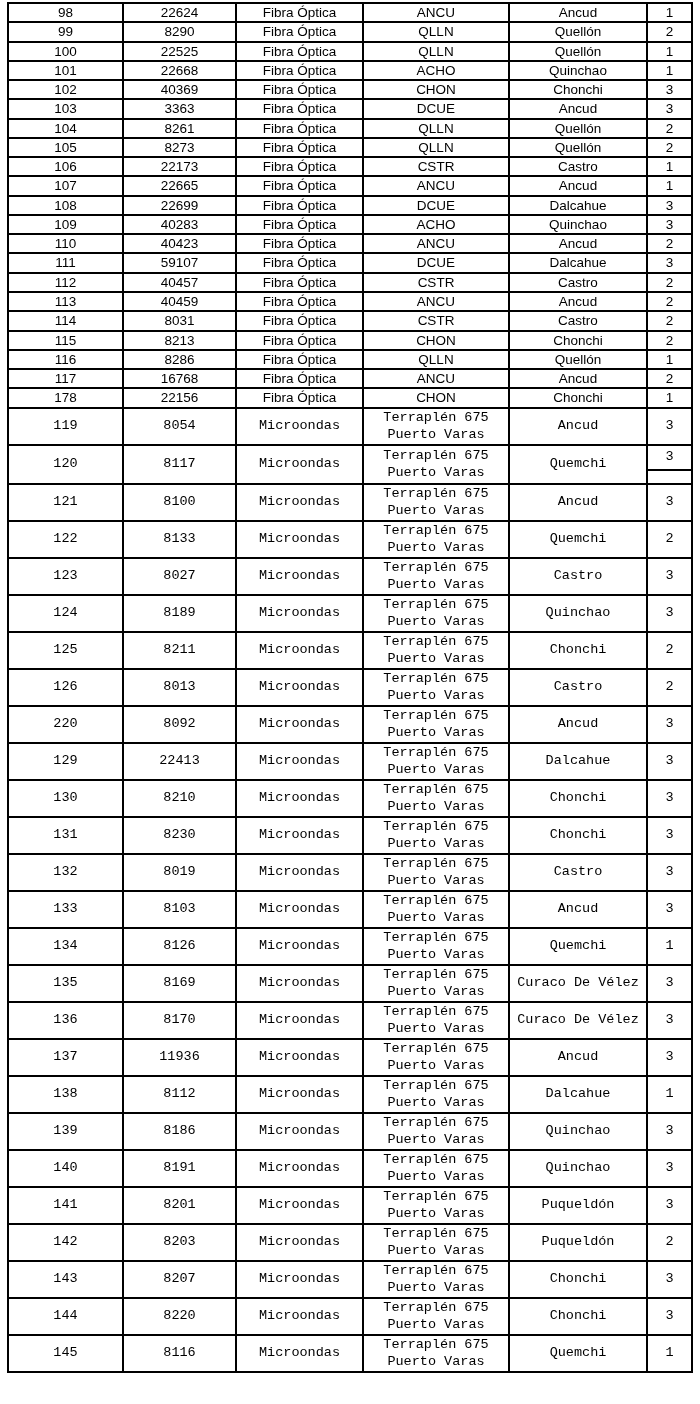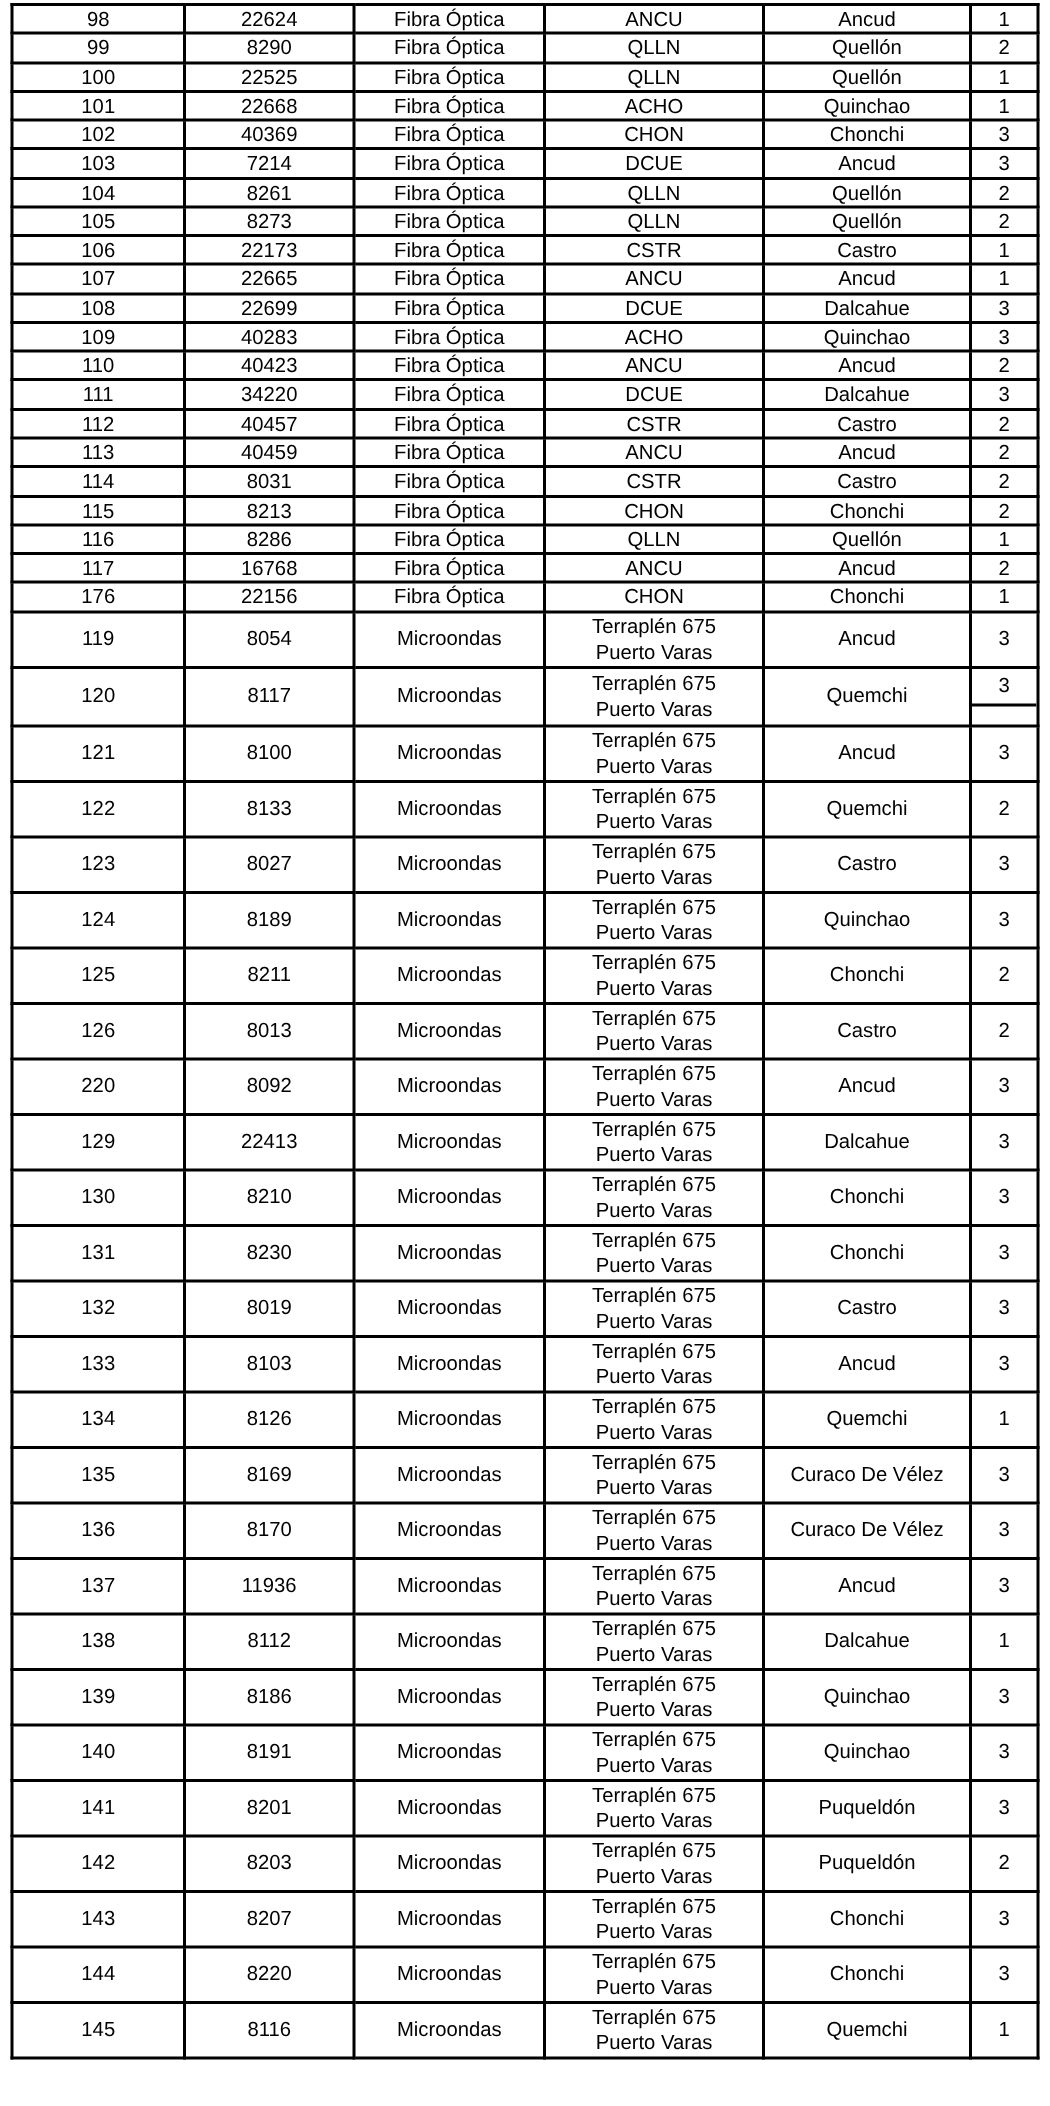--- a/index.html
+++ b/index.html
@@ -29,21 +29,21 @@
     border: 2px solid #000000;
     text-align: center;
     vertical-align: middle;
     font-size: 13.5px;
     line-height: 1.28;
     padding: 0;
     white-space: pre-line;
     overflow: hidden;
   }
   tr.row-short { height: 19px; }
-  tr.row-tall  { height: 37px; }
+  tr.row-tall  { height: 37px; font-family: Liberation Mono, monospace; }
   td.split-cell {
     padding: 0;
     vertical-align: top;
   }
   .split-top {
     height: 23px;
     border-bottom: 2px solid #000000;
     display: flex;
     align-items: center;
     justify-content: center;
@@ -101,21 +101,21 @@
         <tr class="row-short">
           <td>102</td>
           <td>40369</td>
           <td>Fibra Óptica</td>
           <td>CHON</td>
           <td>Chonchi</td>
           <td>3</td>
         </tr>
         <tr class="row-short">
           <td>103</td>
-          <td>7214</td>
+          <td>3363</td>
           <td>Fibra Óptica</td>
           <td>DCUE</td>
           <td>Ancud</td>
           <td>3</td>
         </tr>
         <tr class="row-short">
           <td>104</td>
           <td>8261</td>
           <td>Fibra Óptica</td>
           <td>QLLN</td>
@@ -165,21 +165,21 @@
         <tr class="row-short">
           <td>110</td>
           <td>40423</td>
           <td>Fibra Óptica</td>
           <td>ANCU</td>
           <td>Ancud</td>
           <td>2</td>
         </tr>
         <tr class="row-short">
           <td>111</td>
-          <td>34220</td>
+          <td>59107</td>
           <td>Fibra Óptica</td>
           <td>DCUE</td>
           <td>Dalcahue</td>
           <td>3</td>
         </tr>
         <tr class="row-short">
           <td>112</td>
           <td>40457</td>
           <td>Fibra Óptica</td>
           <td>CSTR</td>
@@ -220,21 +220,21 @@
         </tr>
         <tr class="row-short">
           <td>117</td>
           <td>16768</td>
           <td>Fibra Óptica</td>
           <td>ANCU</td>
           <td>Ancud</td>
           <td>2</td>
         </tr>
         <tr class="row-short">
-          <td>176</td>
+          <td>178</td>
           <td>22156</td>
           <td>Fibra Óptica</td>
           <td>CHON</td>
           <td>Chonchi</td>
           <td>1</td>
         </tr>
         <tr class="row-tall">
           <td>119</td>
           <td>8054</td>
           <td>Microondas</td>

